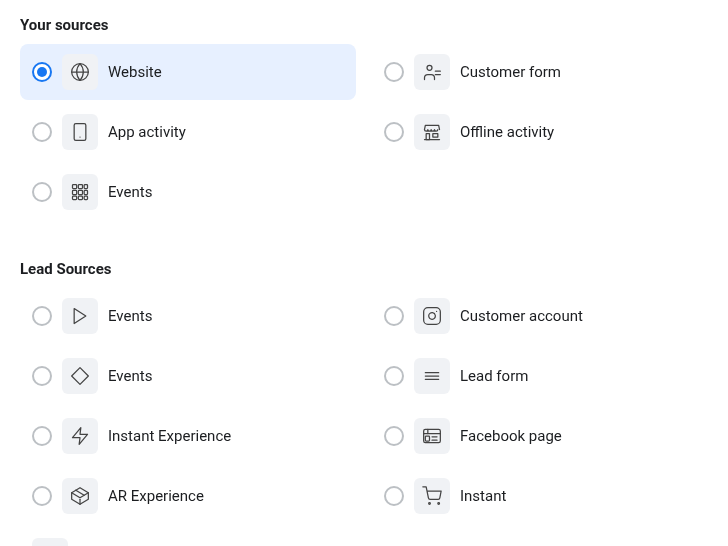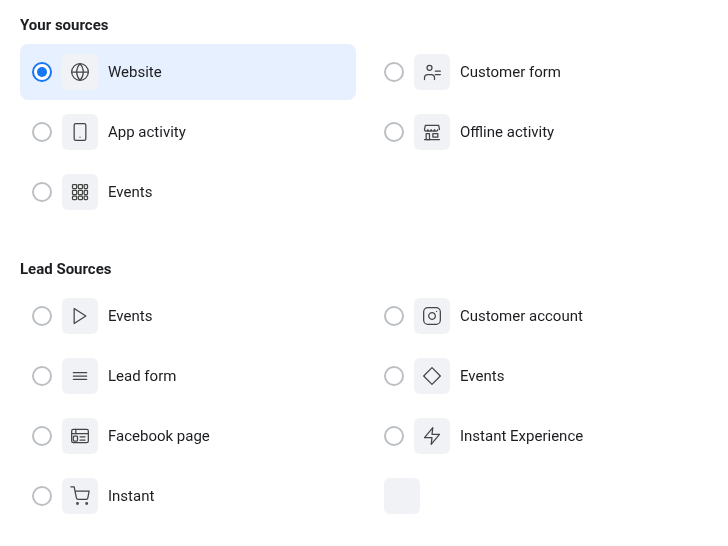--- a/index.html
+++ b/index.html
@@ -203,36 +203,46 @@
             <line x1="17.5" y1="6.5" x2="17.51" y2="6.5"></line>
           </svg>
       </div>
       <span class="source-label">Customer account</span>
     </div>
 
     <div class="source-item">
       <div class="radio-circle"></div>
       <div class="icon-box">
         <svg viewBox="0 0 24 24">
+            <polygon points="12 2 22 12 12 22 2 12"></polygon>
+          </svg>
+      </div>
+      <span class="source-label">Events</span>
+    </div>
+
+    <div class="source-item">
+      <div class="radio-circle"></div>
+      <div class="icon-box">
+        <svg viewBox="0 0 24 24">
           <line x1="4" y1="8" x2="20" y2="8"></line>
           <line x1="4" y1="12" x2="20" y2="12"></line>
           <line x1="4" y1="16" x2="20" y2="16"></line>
         </svg>
       </div>
       <span class="source-label">Lead form</span>
     </div>
 
     <div class="source-item">
       <div class="radio-circle"></div>
       <div class="icon-box">
         <svg viewBox="0 0 24 24">
-            <polygon points="12 2 22 12 12 22 2 12"></polygon>
-          </svg>
-      </div>
-      <span class="source-label">Events</span>
+            <polyline points="13 2 3 14 12 14 11 22 21 10 12 10 13 2"></polyline>
+          </svg>
+      </div>
+      <span class="source-label">Instant Experience</span>
     </div>
 
     <div class="source-item">
       <div class="radio-circle"></div>
       <div class="icon-box">
         <svg viewBox="0 0 24 24">
           <rect x="2" y="4" width="20" height="16" rx="2"></rect>
           <line x1="2" y1="9" x2="22" y2="9"></line>
           <line x1="7" y1="4" x2="7" y2="9"></line>
           <line x1="12" y1="13" x2="18" y2="13"></line>
@@ -240,26 +250,28 @@
           <rect x="4" y="12" width="5" height="6" rx="1"></rect>
         </svg>
       </div>
       <span class="source-label">Facebook page</span>
     </div>
 
     <div class="source-item">
       <div class="radio-circle"></div>
       <div class="icon-box">
         <svg viewBox="0 0 24 24">
-            <polyline points="13 2 3 14 12 14 11 22 21 10 12 10 13 2"></polyline>
-          </svg>
-      </div>
-      <span class="source-label">Instant Experience</span>
-    </div>
-
+          <polygon points="12 2 22 8 22 16 12 22 2 16 2 8"></polygon>
+          <polyline points="12 22 12 16"></polyline>
+          <polyline points="22 8 12 14 2 8"></polyline>
+          <line x1="7" y1="5" x2="17" y2="11"></line>
+        </svg>
+      </div>
+      <span class="source-label">AR Experience</span>
+    </div>
 
     <div class="source-item">
       <div class="radio-circle"></div>
       <div class="icon-box">
         <svg viewBox="0 0 24 24">
             <circle cx="9" cy="21" r="1"></circle>
             <circle cx="20" cy="21" r="1"></circle>
             <path d="M1 1h4l2.68 13.39a2 2 0 0 0 2 1.61h9.72a2 2 0 0 0 2-1.61L23 6H6"></path>
           </svg>
       </div>

